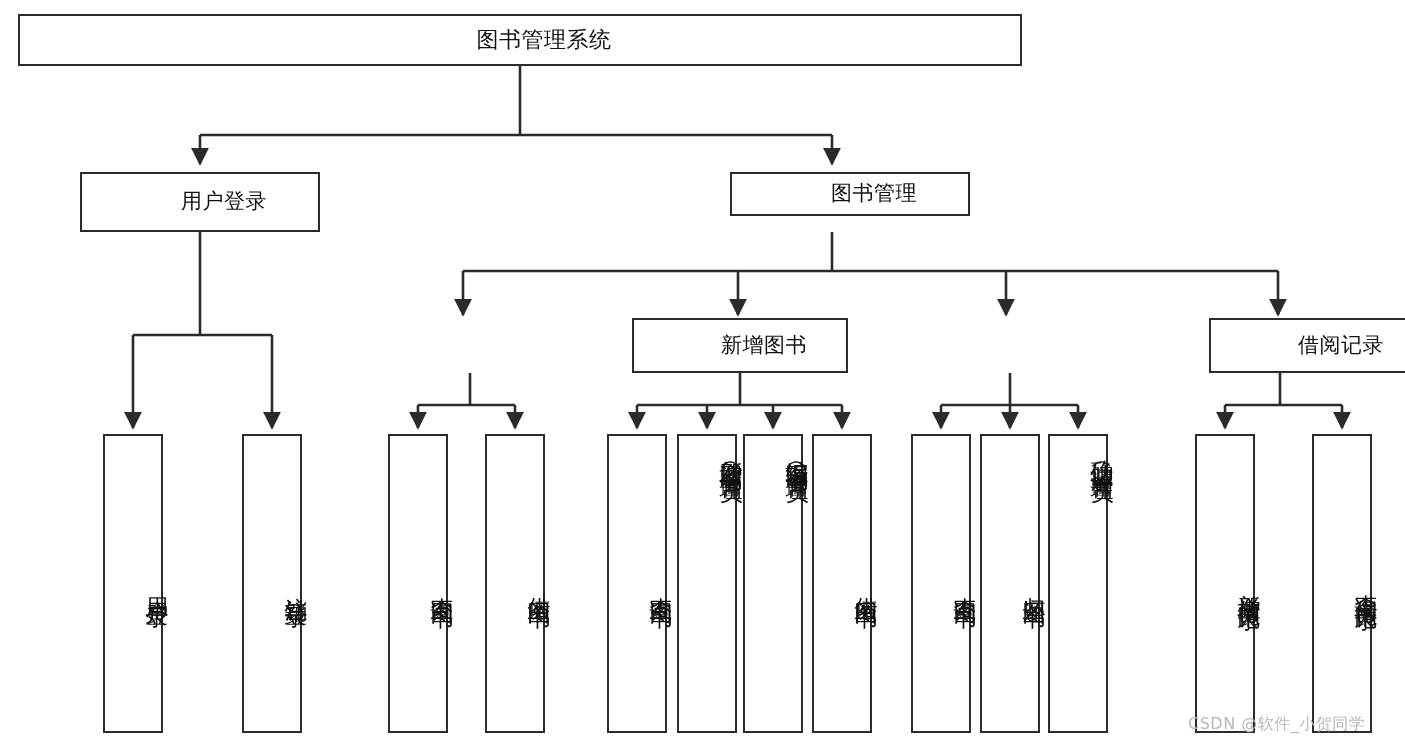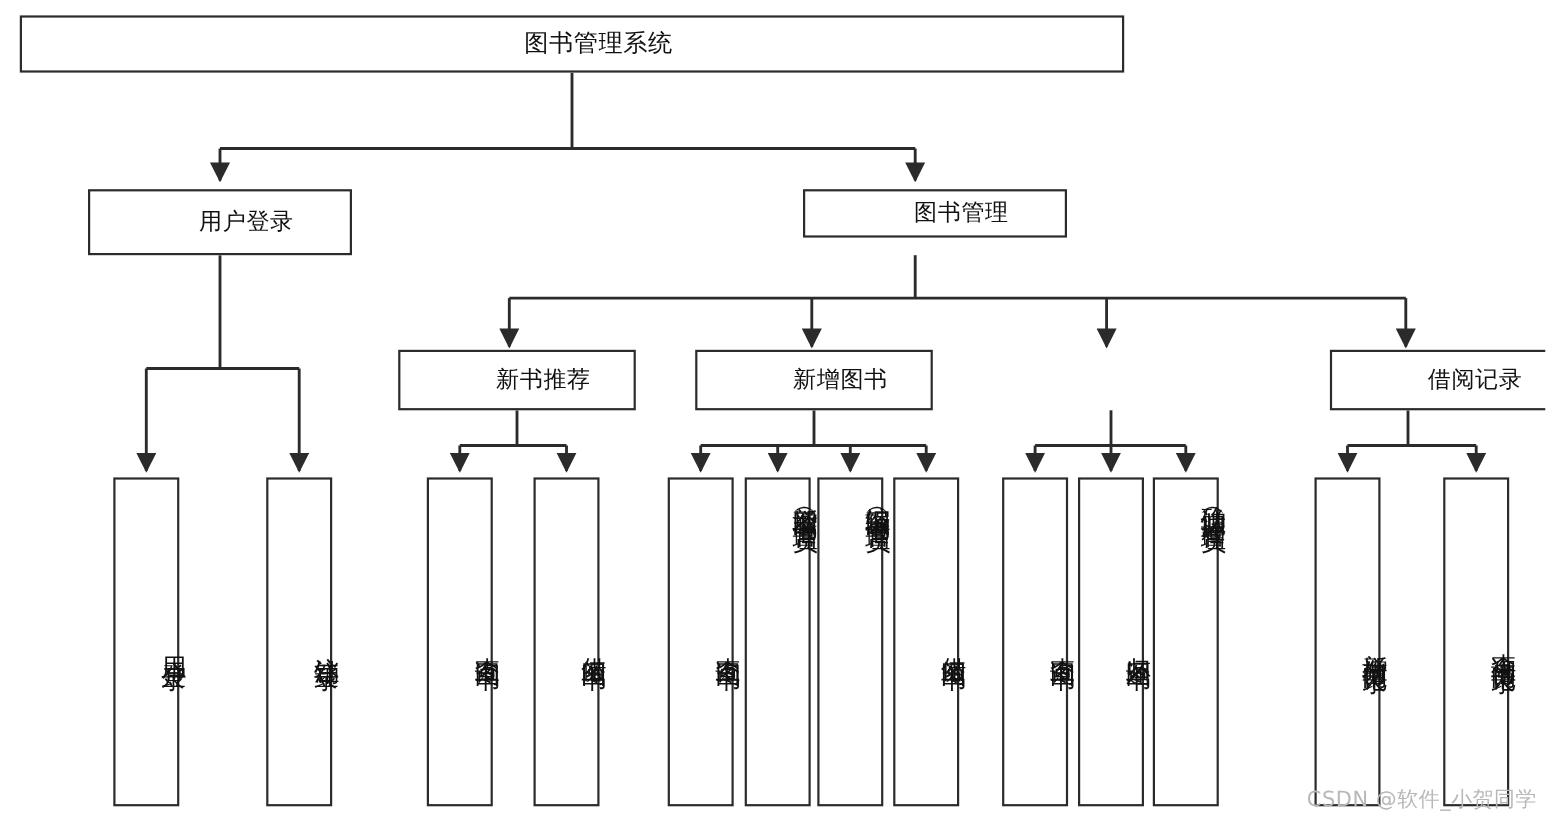--- a/index.html
+++ b/index.html
@@ -67,21 +67,21 @@
   }
   
   .node.vert.tall-text {
     align-items: flex-start;
     padding-top: 6px;
   }
   .watermark {
     position: absolute;
     left: 1188px;
     top: 714px;
-    font-size: 19px;
+    font-size: 16px;
     color: #b8b8b8;
     letter-spacing: 0.5px;
     white-space: nowrap;
     z-index: 5;
     font-family: "DejaVu Sans", "Liberation Sans", sans-serif;
   }
 </style>
 </head>
 <body>
 
@@ -141,23 +141,20 @@
     <span class="node-label">图书管理系统</span>
   </div>
 
   <div class="node horiz" style="left:80px; top:172px; width:240px; height:60px;">
     <span class="node-label">用户登录</span>
   </div>
   <div class="node horiz" style="left:730px; top:172px; width:240px; height:44px;">
     <span class="node-label">图书管理</span>
   </div>
 
-  <div class="node horiz" style="left:362px; top:318px; width:216px; height:55px;">
-    <span class="node-label">新书推荐</span>
-  </div>
   <div class="node horiz" style="left:632px; top:318px; width:216px; height:55px;">
     <span class="node-label">新增图书</span>
   </div>
   <div class="node horiz" style="left:1172px; top:318px; width:216px; height:55px;margin-left:37px;">
     <span class="node-label">借阅记录</span>
   </div>
 
   <div class="node vert" style="left:103px; top:434px; width:60px; height:299px;">
     <span class="node-label">用户登录</span>
   </div>

